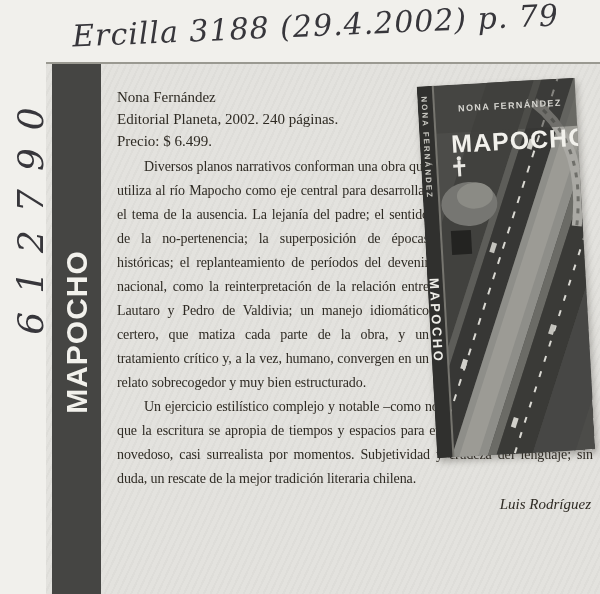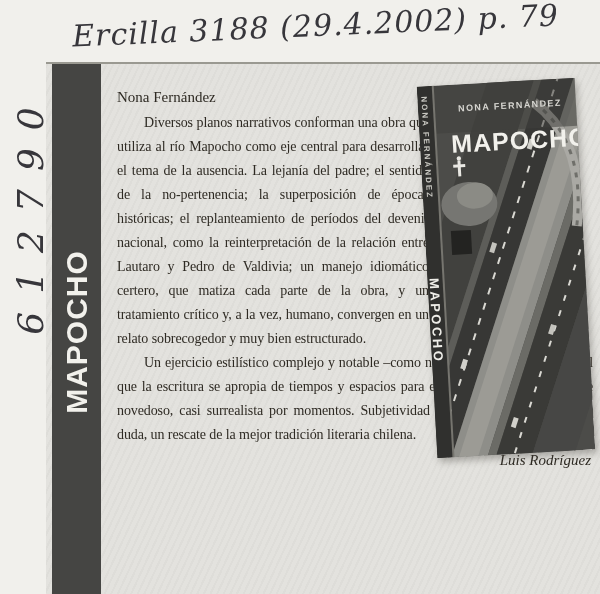--- a/index.html
+++ b/index.html
@@ -50,20 +50,22 @@
   <div class="handwriting side-number">612790</div>
 
   <div class="clipping">
 
     <div class="section-bar">
       <div class="section-label">MAPOCHO</div>
     </div>
 
     <div class="text-flow">
       <p class="hdr">Nona Fernández</p>
+      <p class="hdr">Editorial Planeta, 2002. 240 páginas.</p>
+      <p class="hdr">Precio: $ 6.499.</p>
       <p class="para para-1">Diversos planos narrativos conforman una obra que utiliza al río Mapocho como eje central para desarrollar el tema de la ausencia. La lejanía del padre; el sentido de la no-pertenencia; la superposición de épocas históricas; el replanteamiento de períodos del devenir nacional, como la reinterpretación de la relación entre Lautaro y Pedro de Valdivia; un manejo idiomático certero, que matiza cada parte de la obra, y un tratamiento crítico y, a la vez, humano, convergen en un relato sobrecogedor y muy bien estructurado.</p>
       <p class="para para-2">Un ejercicio estilístico complejo y notable –como no se veía hace mucho–, en el que la escritura se apropia de tiempos y espacios para entregar al lector un enfoque novedoso, casi surrealista por momentos. Subjetividad y crudeza del lenguaje; sin duda, un rescate de la mejor tradición literaria chilena.</p>
       <p class="signature">Luis Rodríguez</p>
     </div>
 
     <div class="book">
       <svg viewBox="0 0 158 372" preserveAspectRatio="none">
 
         <rect x="0" y="0" width="158" height="372" fill="#4c4c49"></rect>
 

